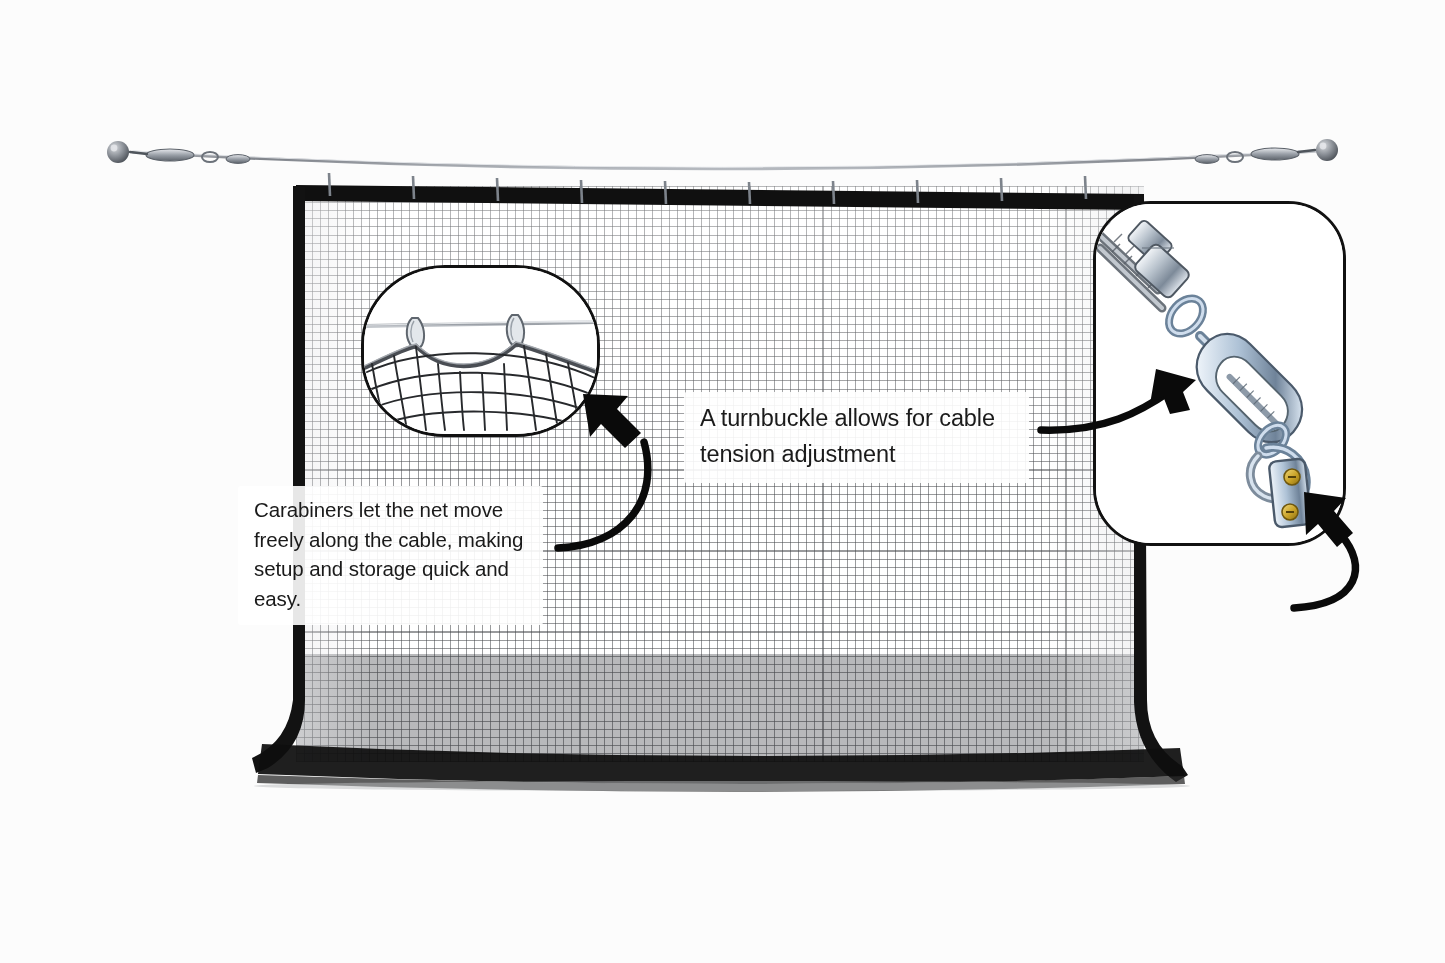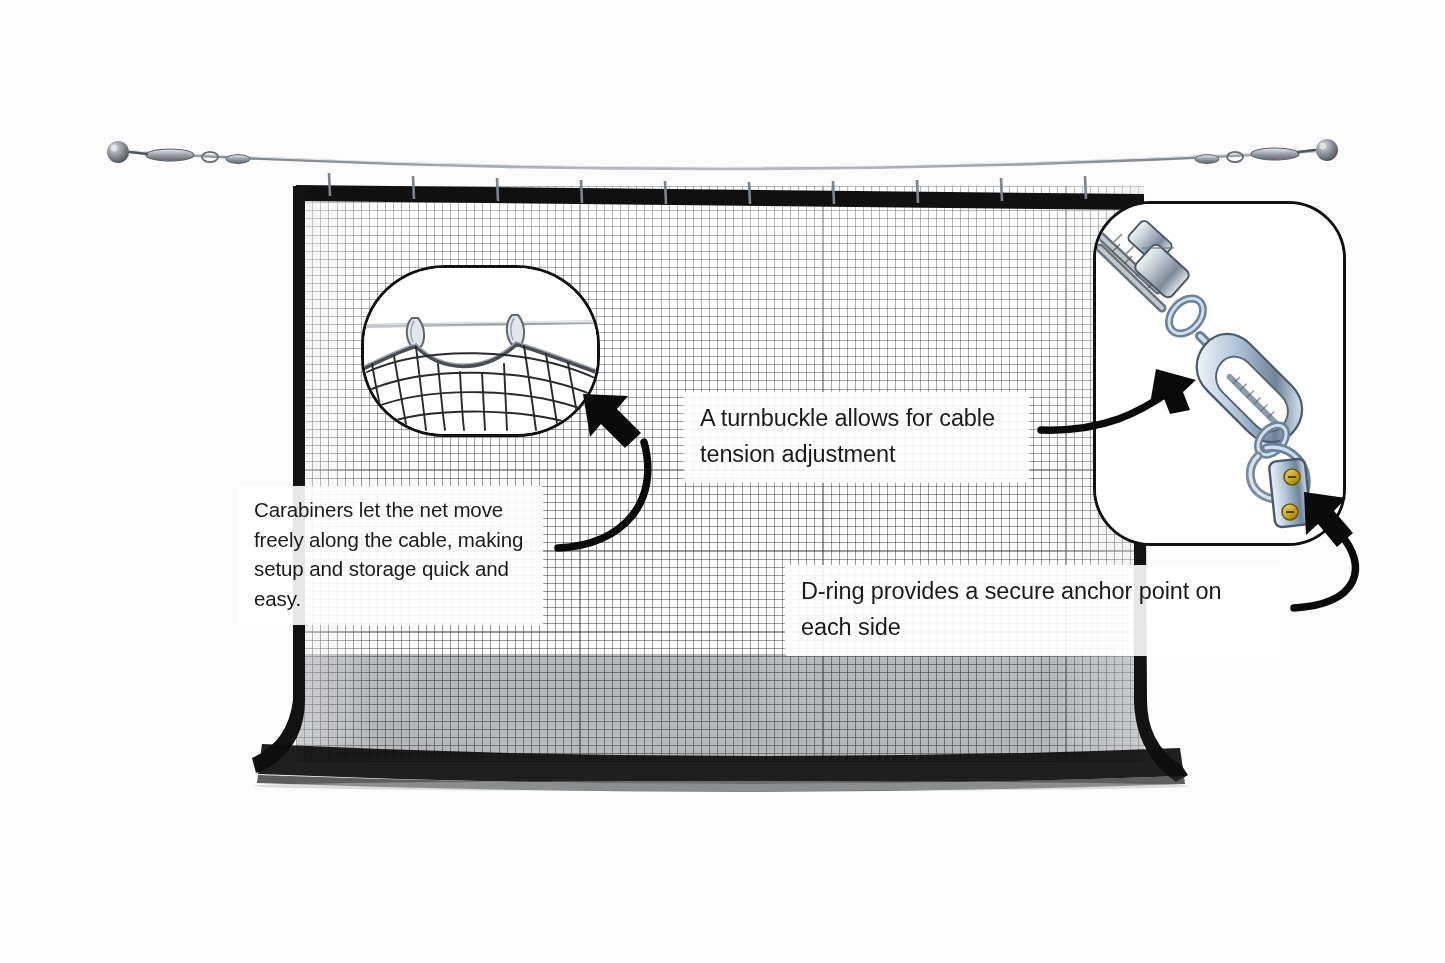--- a/index.html
+++ b/index.html
@@ -353,15 +353,14 @@
     <g>
       <path d="M1294,608 C1360,604 1368,566 1341,535" fill="none" stroke="#0a0a0a" stroke-width="7.5" stroke-linecap="round"></path>
       <path d="M1304,492 L1346,498 L1334,511 L1353,533 L1337,547 L1318,524 L1306,535 Z" fill="#0a0a0a"></path>
     </g>
   </svg>
 
   <div class="callout" style="left:684px; top:392px; width:345px;">A turnbuckle allows for cable tension adjustment</div>
 
   <div class="callout small" style="left:238px; top:486px; width:305px;">Carabiners let the net move freely along the cable, making setup and storage quick and easy.</div>
 
-  <div class="callout" style="left:785px; top:565px; width:495px;">D-ring provides a secure anchor point on each side</div>
 
 </div>
 
 </body></html>

